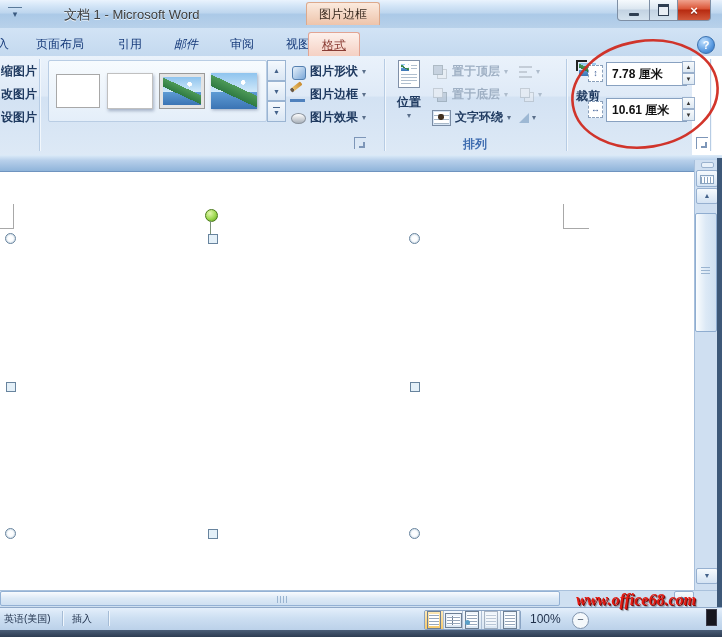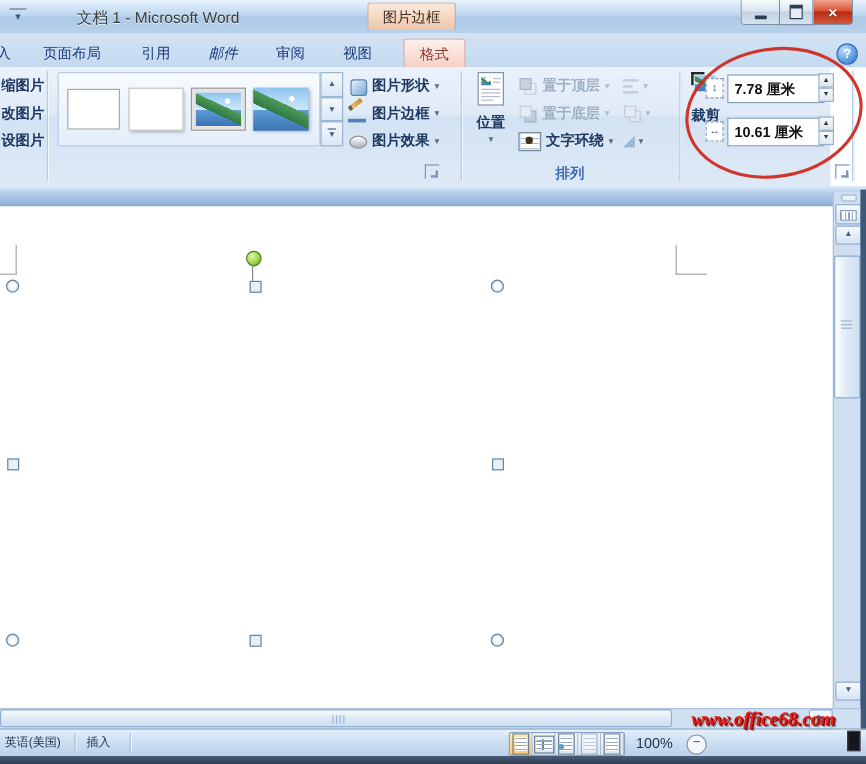--- a/index.html
+++ b/index.html
@@ -29,23 +29,23 @@
   
   .tabrow{position:absolute;left:0;top:28px;width:722px;height:28px;
     background:linear-gradient(180deg,#d2e3f5 0%,#c4d9ef 100%);}
   .tab{position:absolute;top:4px;height:24px;line-height:24px;text-align:center;color:#163a7a;font-size:12px;}
   .tab.partial{left:-6px;width:18px;overflow:hidden;}
   .tab.t1{left:20px;width:80px;}
   .tab.t2{left:106px;width:48px;}
   .tab.t3{left:162px;width:48px;font-style:italic;}
   .tab.t4{left:218px;width:48px;}
   .tab.t5{left:274px;width:48px;}
-  .tab.active{left:336px;width:50px;color:#8a3c34;
+  .tab.active{left:308px;width:50px;color:#8a3c34;
     background:linear-gradient(180deg,#fdf1ec 0%,#f8dcd2 60%,#f4cfc2 100%);
-    border:1px solid #e2a493;border-bottom:none;border-radius:3px 3px 0 0;}
+    border:1px solid #e2a493;border-bottom:none;border-radius:3px 3px 0 0;text-decoration:underline;}
   .help-btn{position:absolute;left:697px;top:36px;width:16px;height:16px;border-radius:50%;
     background:radial-gradient(circle at 35% 30%,#bfe0ff 0%,#5a9ae0 60%,#2a6ab8 100%);
     color:#fff;font-weight:bold;font-size:11px;line-height:16px;text-align:center;border:1px solid #3a70ae;}
 
   
   .ribbon{position:absolute;left:0;top:56px;width:692px;height:99px;
     background:linear-gradient(180deg,#eaf2fb 0%,#dfeaf7 40%,#d3e2f3 42%,#dde9f6 100%);font-weight:bold;}
   .gdiv{position:absolute;top:3px;width:1px;height:92px;background:#b7cce4;border-right:1px solid #f2f7fc;}
   .grouplabel{position:absolute;top:80px;height:16px;line-height:16px;text-align:center;color:#3e6cb0;font-size:12px;}
   .launcher{position:absolute;width:11px;height:11px;border-left:1px solid #7d96b8;border-top:1px solid #7d96b8;}

